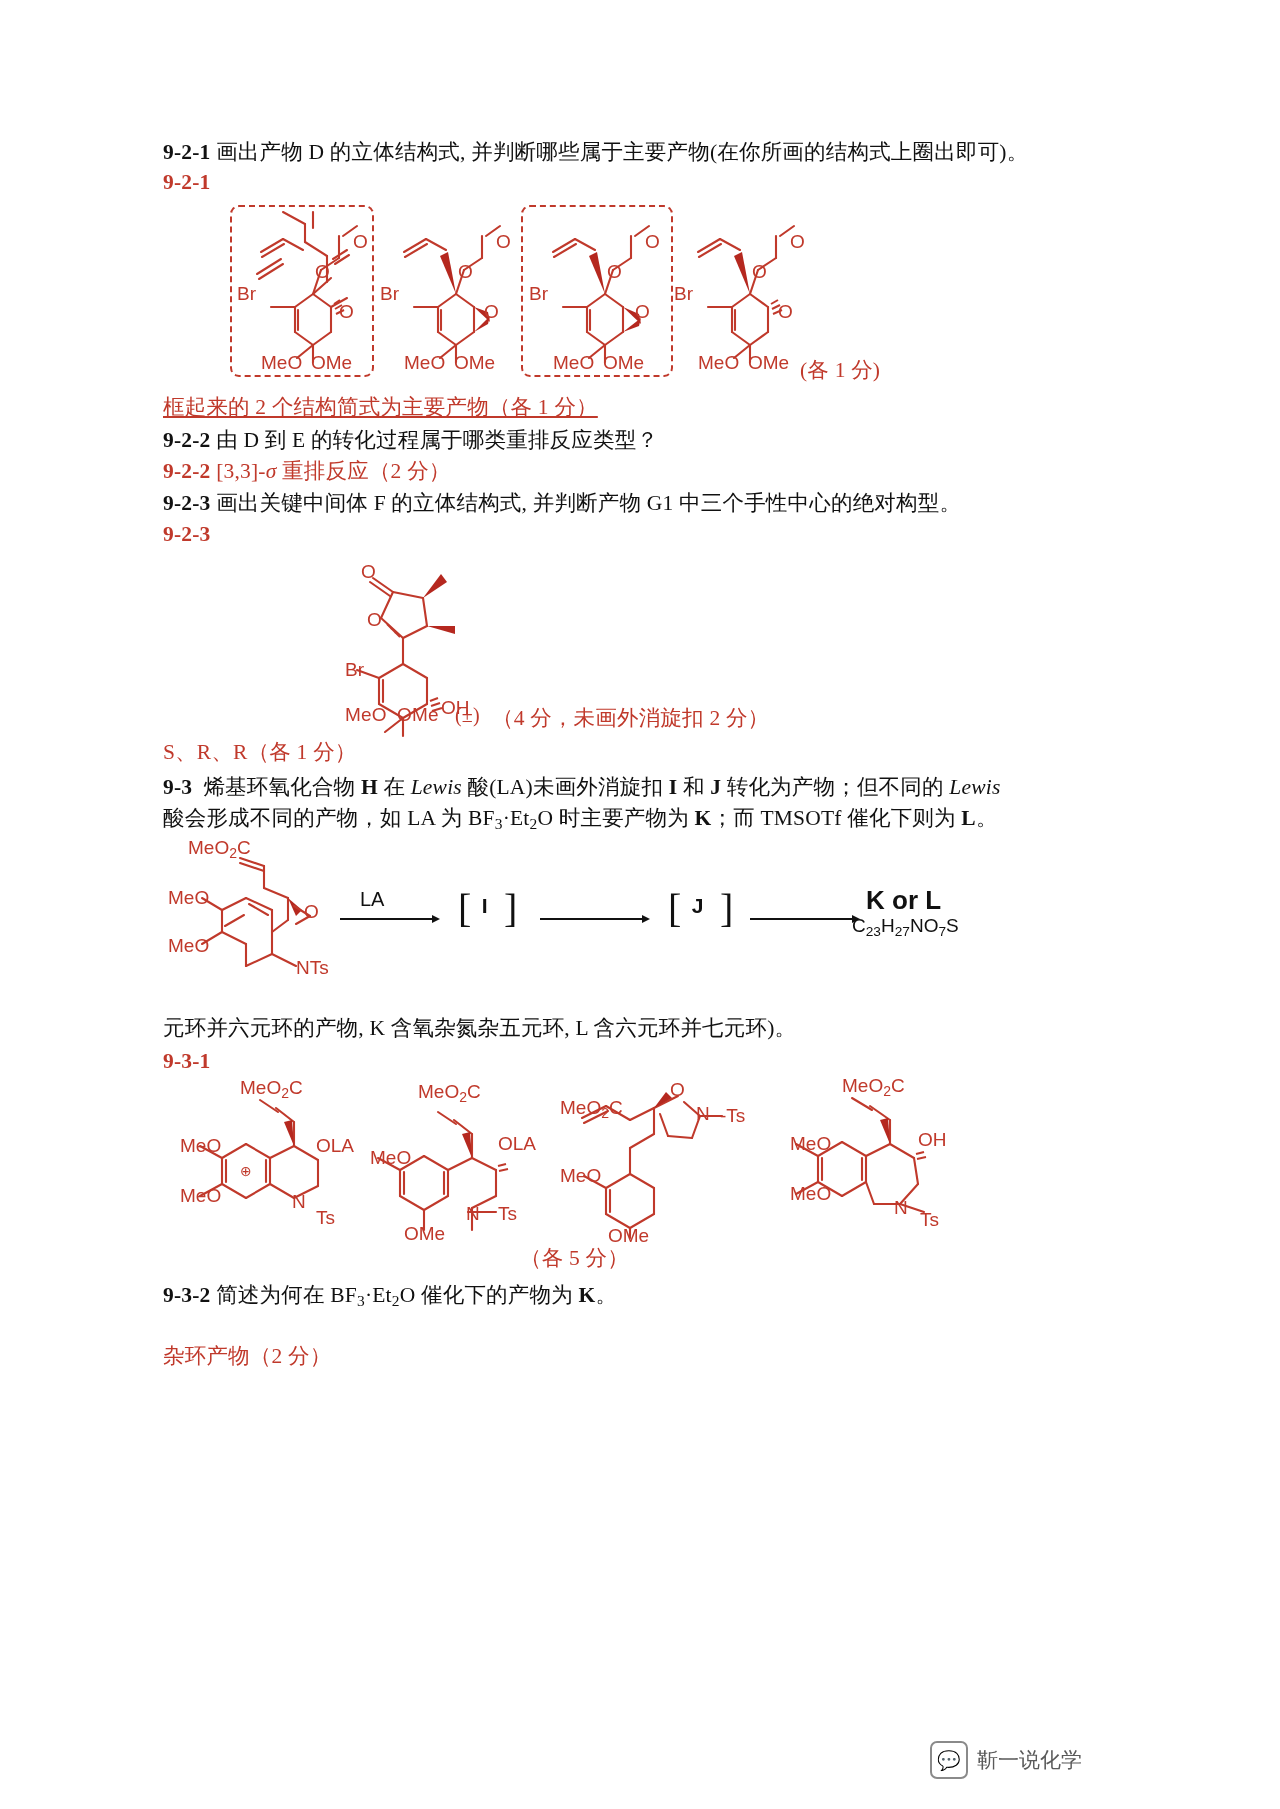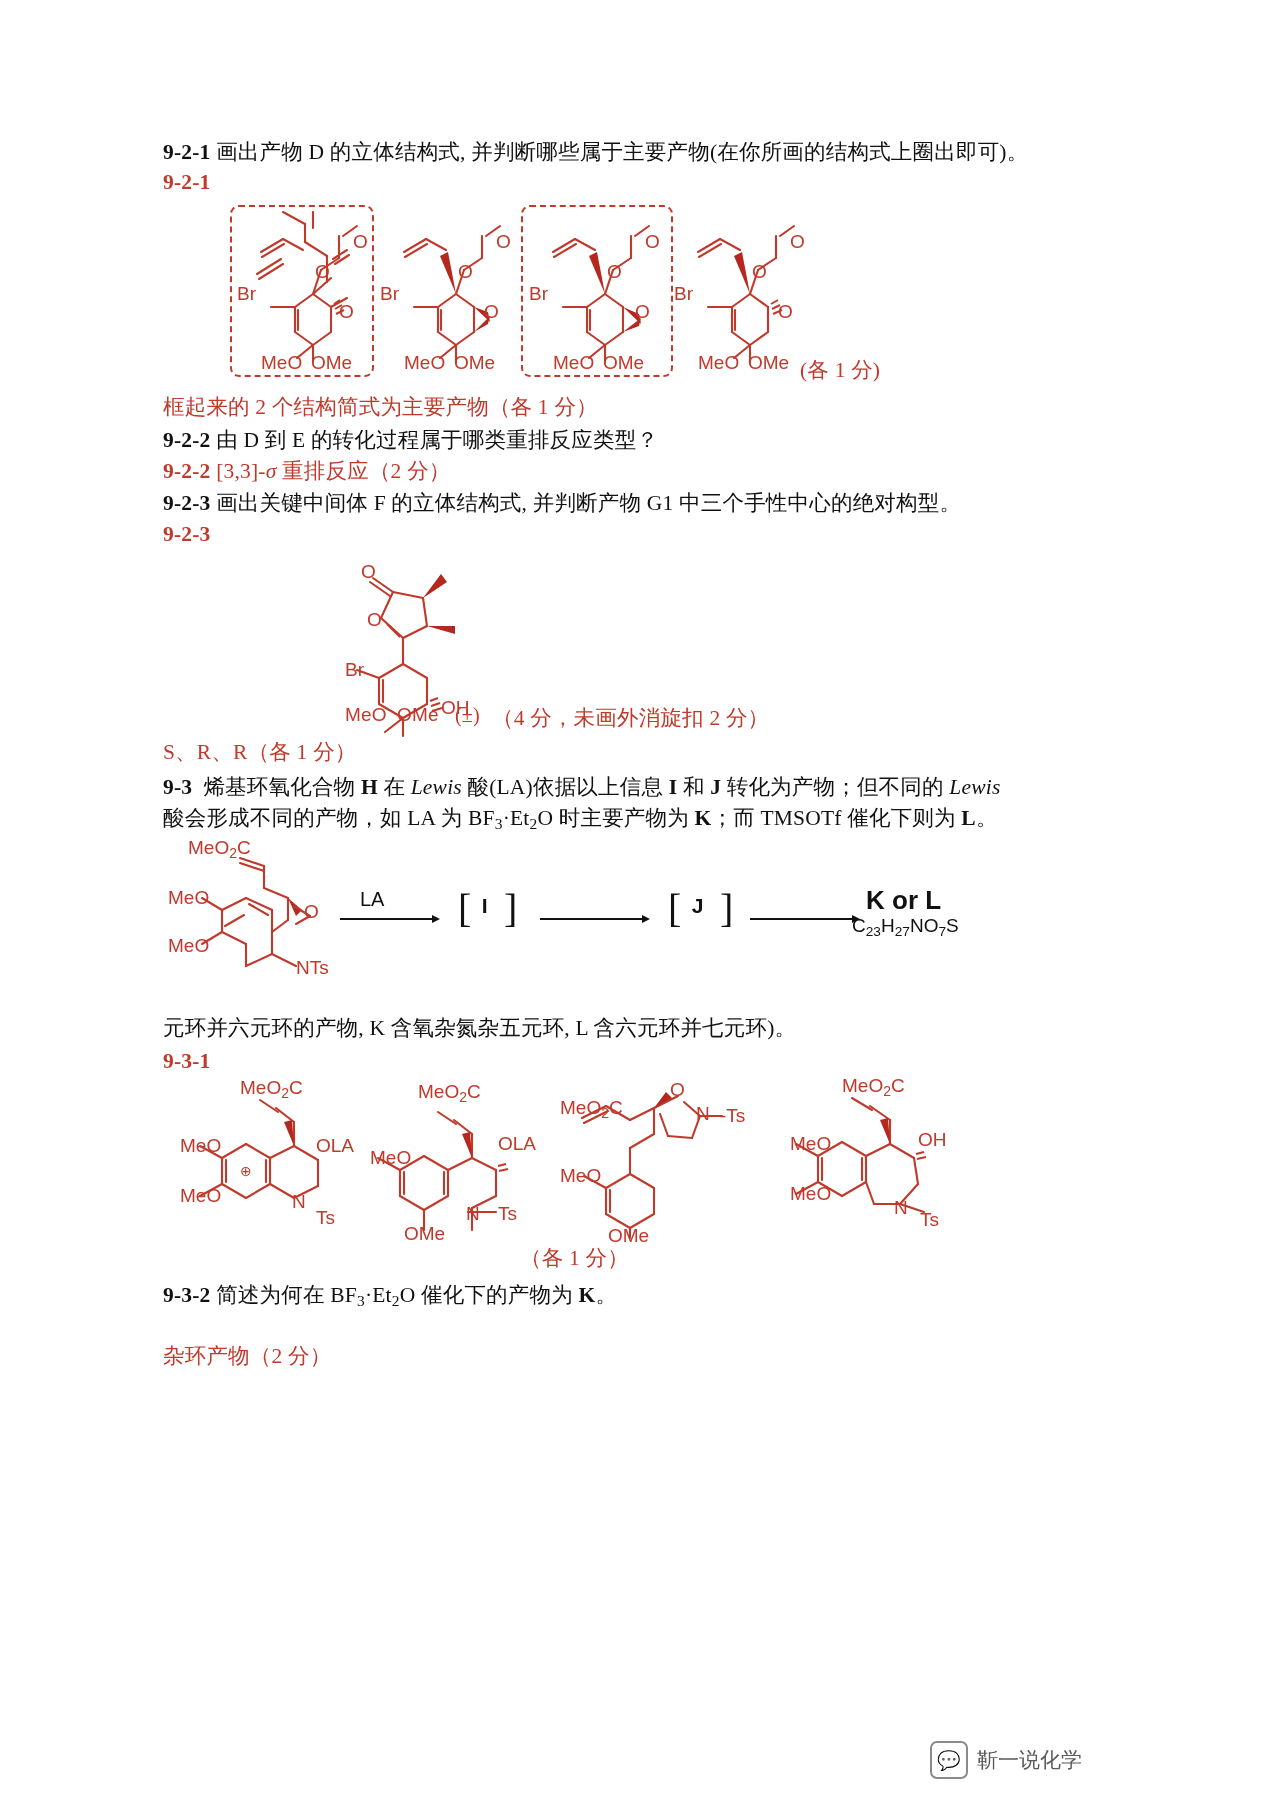--- a/index.html
+++ b/index.html
@@ -202,21 +202,21 @@
       <text class="lbl" x="106" y="106">O</text>
       <text class="lbl" x="26" y="157">MeO</text>
       <text class="lbl" x="76" y="157">OMe</text>
       <text class="lbl" x="80" y="66">O</text>
       <text class="lbl" x="118" y="36">O</text>
     </svg>
   </div>
 
   <div class="ans" style="left:800px;top:355px;">(各 1 分)</div>
 
-  <div class="ans" style="left:163px;top:392px;">框起来的 2 个结构简式为主要产物（各 1 分）</div>
+  <div class="ans" style="left:163px;top:392px;text-decoration:underline;">框起来的 2 个结构简式为主要产物（各 1 分）</div>
 
   <div class="q" style="left:163px;top:425px;">
     <span class="tag">9-2-2</span>
     <span>由 D 到 E 的转化过程属于哪类重排反应类型？</span>
   </div>
   <div class="ans" style="left:163px;top:456px;">
     <span class="tag">9-2-2</span>
     <span>[3,3]-</span><span class="ital">σ</span><span> 重排反应（2 分）</span>
   </div>
 
@@ -276,21 +276,21 @@
   </div>
   <div class="ans" style="left:345px;top:700px;font-family:'Liberation Sans',sans-serif;font-size:19px;">MeO</div>
   <div class="ans" style="left:397px;top:700px;font-family:'Liberation Sans',sans-serif;font-size:19px;">OMe</div>
 
   <div class="ans" style="left:455px;top:700px;font-size:20px;">(±)</div>
   <div class="ans" style="left:492px;top:703px;">（4 分，未画外消旋扣 2 分）</div>
 
   <div class="ans" style="left:163px;top:737px;">S、R、R（各 1 分）</div>
 
   <div class="q" style="left:163px;top:772px;width:980px;">
-    <span class="tag">9-3</span>&nbsp;&nbsp;<span>烯基环氧化合物 </span><b>H</b><span> 在 </span><span class="ital">Lewis</span><span> 酸(LA)依据以上信息 </span><b>I</b><span> 和 </span><b>J</b><span> 转化为产物；但不同的 </span><span class="ital">Lewis</span>
+    <span class="tag">9-3</span>&nbsp;&nbsp;<span>烯基环氧化合物 </span><b>H</b><span> 在 </span><span class="ital">Lewis</span><span> 酸(LA)未画外消旋扣 </span><b>I</b><span> 和 </span><b>J</b><span> 转化为产物；但不同的 </span><span class="ital">Lewis</span>
   </div>
   <div class="q" style="left:163px;top:803px;width:980px;">
     酸会形成不同的产物，如 LA 为 BF<span class="sub">3</span>·Et<span class="sub">2</span>O 时主要产物为 <b>K</b>；而 TMSOTf 催化下则为 <b>L</b>。
   </div>
 
   <div class="struct" style="left:168px;top:836px;">
     <svg width="270" height="140" viewBox="0 0 270 140">
       <g class="chm">
         <path d="M72,22 L96,30"></path>
           <path d="M72,27 L96,35"></path>
@@ -515,21 +515,21 @@
       </g>
       <text class="lbl" x="0" y="80">MeO</text>
       <text class="lbl" x="0" y="130">MeO</text>
       <text class="lbl" x="128" y="76">OH</text>
       <text class="lbl" x="104" y="144">N</text>
       <text class="lbl" x="130" y="156">Ts</text>
       <text class="lbl" x="52" y="22">MeO<tspan class="lbl-s" dy="4">2</tspan><tspan dy="-4">C</tspan></text>
     </svg>
   </div>
 
-  <div class="ans" style="left:520px;top:1243px;">（各 1 分）</div>
+  <div class="ans" style="left:520px;top:1243px;">（各 5 分）</div>
 
   <div class="q" style="left:163px;top:1280px;">
     <span class="tag">9-3-2</span>
     简述为何在 BF<span class="sub">3</span>·Et<span class="sub">2</span>O 催化下的产物为 <b>K</b>。
   </div>
   <div class="ans" style="left:163px;top:1341px;">杂环产物（2 分）</div>
 
   <div class="wm">
     <div class="wm-ico">💬</div>
     <span>靳一说化学</span>

